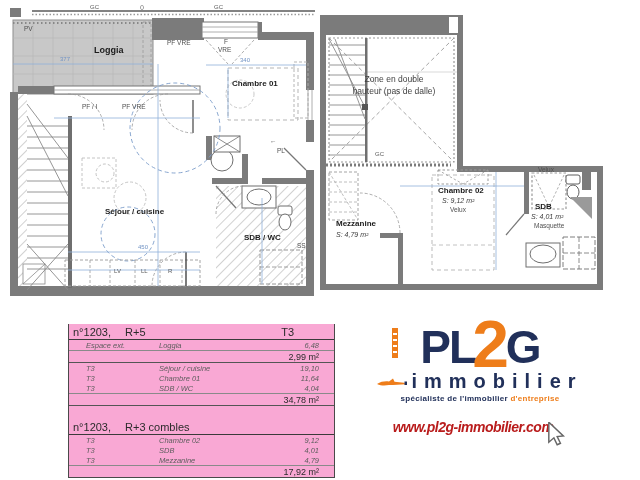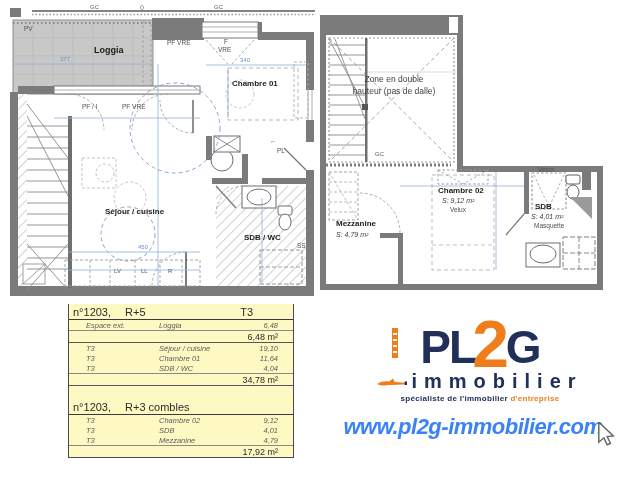--- a/index.html
+++ b/index.html
@@ -15,23 +15,23 @@
   .lbl { position:absolute; white-space:nowrap; line-height:1.1; }
   .lbl-room { font-weight:bold; font-size:8px; color:#1c1c1c; }
   .lbl-room-lg { font-weight:bold; font-size:9px; color:#1c1c1c; }
   .lbl-sm { font-size:6.5px; color:#4f4f4f; }
   .lbl-xs { font-size:6px; color:#5a5a5a; }
   .lbl-dim { font-size:6px; color:#7193c4; }
   .lbl-area { font-size:7px; font-style:italic; color:#3a3a3a; }
   .lbl-zone { font-size:8.5px; color:#3f3f3f; white-space:normal; text-align:center; width:88px; line-height:1.45; }
 
   
-  .table-box { position:absolute; left:68px; top:304px; width:226px;
+  .table-box { position:absolute; left:68px; top:324px; width:267px;
                border-left:1px solid #4a4a4a; border-right:1px solid #4a4a4a;
-               background:#fef9c3; color:#333; }
+               background:#f9a8d4; color:#333; }
   .t-header { display:flex; align-items:flex-end; height:16px; font-size:11px; color:#2b2b2b;
               border-bottom:1px solid #3a3a3a; padding:0 0 1px 4px; }
   .t-level { margin-left:14px; }
   .t-type { margin-left:auto; padding-right:40px; }
   .t-row { display:flex; height:10px; align-items:center; font-size:7.5px; color:#5d5d5d;font-style:italic; }
   .t-row .c1 { width:90px; padding-left:17px; }
   .t-row .c2 { flex:1; }
   .t-row .c3 { width:50px; text-align:right; padding-right:15px; }
   .t-sub { height:13px; display:flex; align-items:center; justify-content:flex-end;
            padding-right:15px; font-size:9px; color:#2b2b2b;
@@ -48,21 +48,21 @@
             background:repeating-linear-gradient(180deg,#ee7d1a 0 4px,#ffffff 4px 6px);
             border:1px solid #ee7d1a; }
   .logo-word-row { display:flex; align-items:center; justify-content:center; margin-top:-4px; }
   .logo-word { font-size:20px; font-weight:bold; color:#21305a; letter-spacing:7px; }
   .plane { margin-right:4px; margin-top:2px; }
   .logo-tagline { font-size:8px; font-weight:bold; color:#21305a; margin-top:1px; letter-spacing:0.3px; }
   .logo-tagline .accent { color:#ee7d1a; }
 
   .website { position:absolute; left:338px; top:408px; width:284px; display:flex;
              align-items:center; justify-content:center; }
-  .website-text { font-size:22px; font-weight:800; font-style:italic; color:#3b82f6; letter-spacing:-0.5px; }
+  .website-text { font-size:14px; font-weight:800; font-style:italic; color:#b91c1c; letter-spacing:-0.5px; }
   .cursor-icon { margin-left:-6px; margin-top:14px; }
 </style>
 </head>
 <body>
 
 <div class="sheet">
 
   <div class="plan" id="plan-r2">
     <svg width="307" height="294" viewBox="0 0 307 294">
       <defs>
@@ -321,21 +321,21 @@
       <span class="t-unit">n°1203,</span>
       <span class="t-level">R+5</span>
       <span class="t-type">T3</span>
     </div>
     <div class="t-row">
       <span class="c1">Espace ext.</span>
       <span class="c2">Loggia</span>
       <span class="c3">6,48</span>
     </div>
     <div class="t-sub">
-        <span>6,48 m²</span>
+        <span>2,99 m²</span>
       </div>
     <div class="t-row">
       <span class="c1">T3</span>
       <span class="c2">Séjour / cuisine</span>
       <span class="c3">19,10</span>
     </div>
     <div class="t-row">
       <span class="c1">T3</span>
       <span class="c2">Chambre 01</span>
       <span class="c3">11,64</span>

